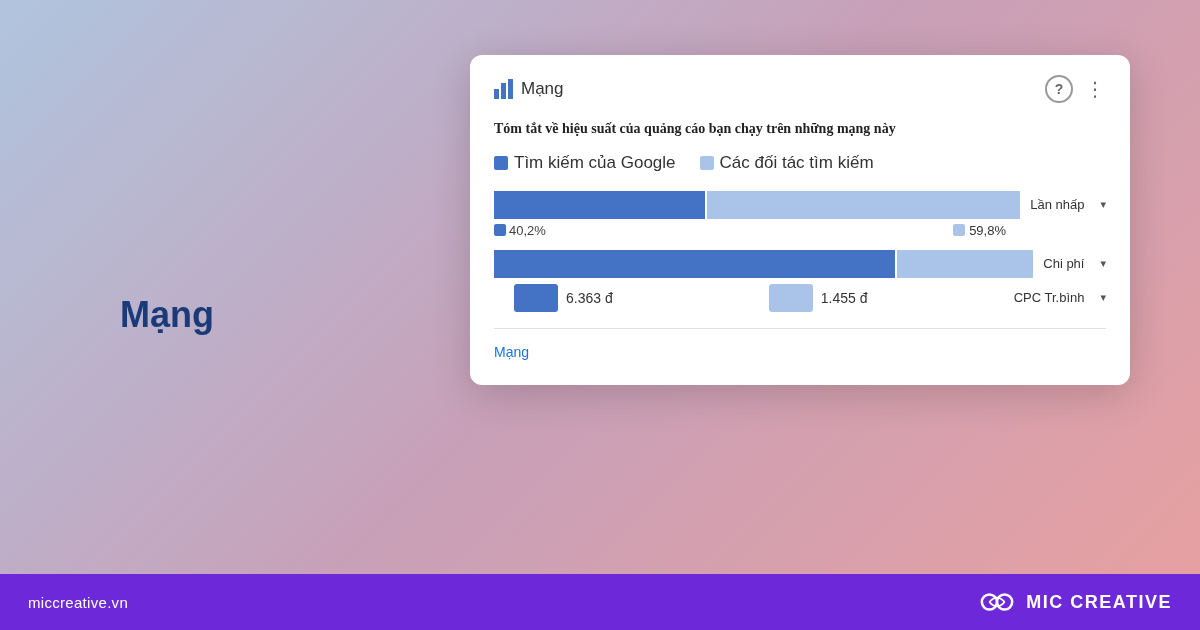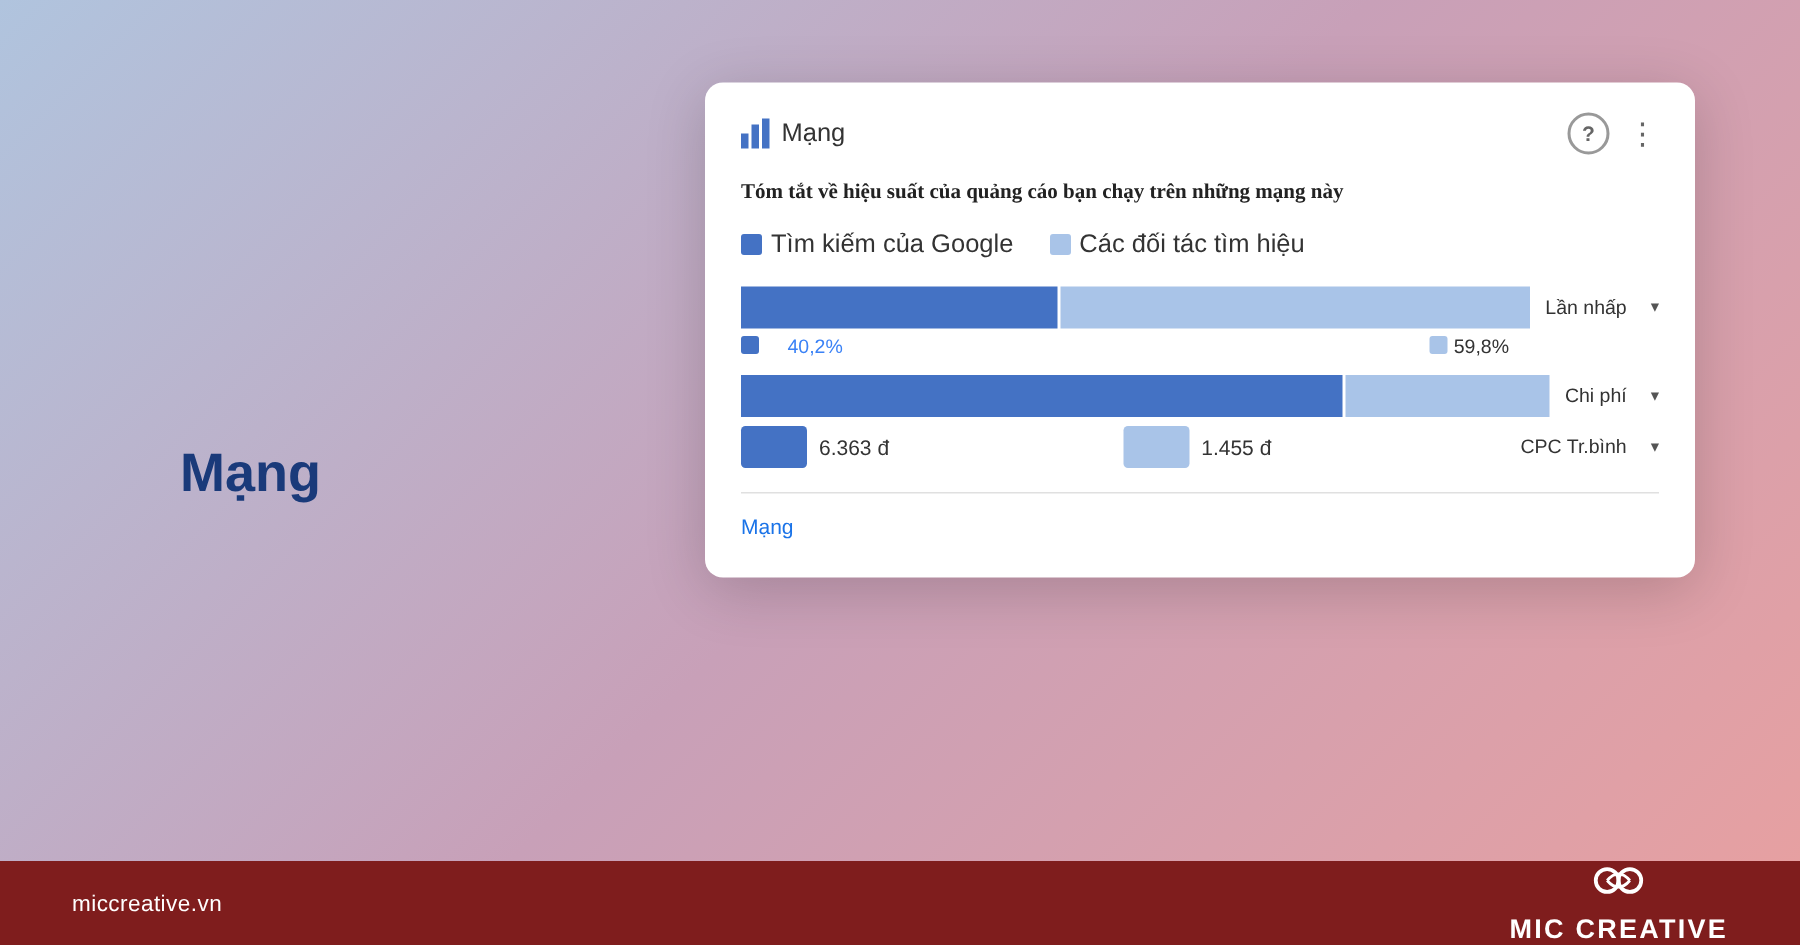--- a/index.html
+++ b/index.html
@@ -139,23 +139,23 @@
     }
 
     .percent-row {
       display: flex;
       align-items: center;
       margin-bottom: 12px;
     }
     .percent-left {
       display: flex;
       align-items: center;
-      gap: 19px;
+      gap: 3px;
       font-size: 13px;
-      color: #3b82f6;
+      color: #404040;
     }
     .percent-dot-blue {
       width: 12px; height: 12px;
       background: #4472C4;
       border-radius: 2px;
       display: inline-block;
     }
     .percent-dot-light {
       width: 12px; height: 12px;
       background: #A9C4E8;
@@ -176,20 +176,21 @@
       display: flex;
       align-items: center;
       margin-top: 4px;
       margin-bottom: 4px;
     }
     .cpc-box {
       display: flex;
       align-items: center;
       gap: 8px;
       flex: 1;
+      margin-left: 20px;
     }
     .cpc-color-box {
       width: 44px;
       height: 28px;
       border-radius: 3px;
     }
     .cpc-color-blue { background: #4472C4; }
     .cpc-color-light { background: #A9C4E8; }
     .cpc-value {
       font-size: 14px;
@@ -228,36 +229,35 @@
       margin: 16px 0 14px 0;
     }
 
     
     .footer {
       position: absolute;
       bottom: 0;
       left: 0;
       width: 1200px;
       height: 56px;
-      background: #7f1d1d;
+      background: #6d28d9;
       display: flex;
       align-items: center;
       justify-content: space-between;
-      padding: 0 48px;
+      padding: 0 28px;
     }
     .footer-url {
       color: #fff;
       font-size: 15px;
       letter-spacing: 0.3px;
     }
     .footer-brand {
       display: flex;
       align-items: center;
       gap: 10px;
-      flex-direction: column;
     }
     .footer-logo {
       width: 38px;
       height: 24px;
     }
     .footer-brand-name {
       color: #fff;
       font-size: 18px;
       font-weight: 700;
       letter-spacing: 1.5px;
@@ -307,21 +307,21 @@
   <div class="card-subtitle">Tóm tắt về hiệu suất của quảng cáo bạn chạy trên những mạng này</div>
 
   
   <div class="legend">
     <div class="legend-item">
       <div class="legend-dot legend-dot-blue"></div>
       <span>Tìm kiếm của Google</span>
     </div>
     <div class="legend-item">
       <div class="legend-dot legend-dot-lightblue"></div>
-      <span>Các đối tác tìm hiệu</span>
+      <span>Các đối tác tìm kiếm</span>
     </div>
   </div>
 
   
   <div class="chart-section">
     <div class="bar-row">
       <div class="bar-container">
         <div class="bar-blue" style="width:40.2%;"></div>
         <div class="bar-lightblue" style="width:59.8%;"></div>
       </div>

